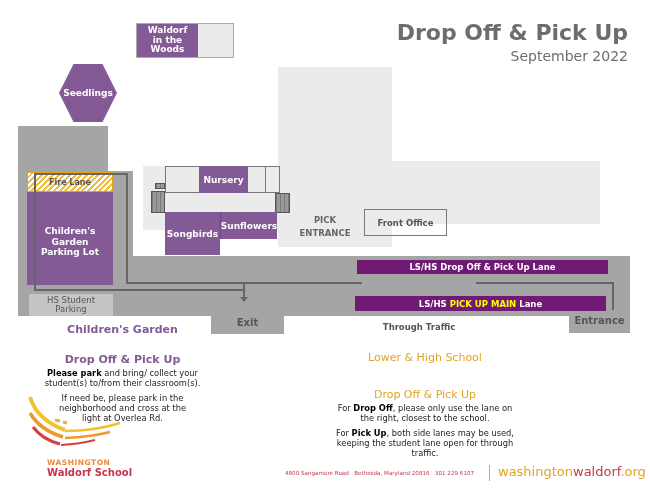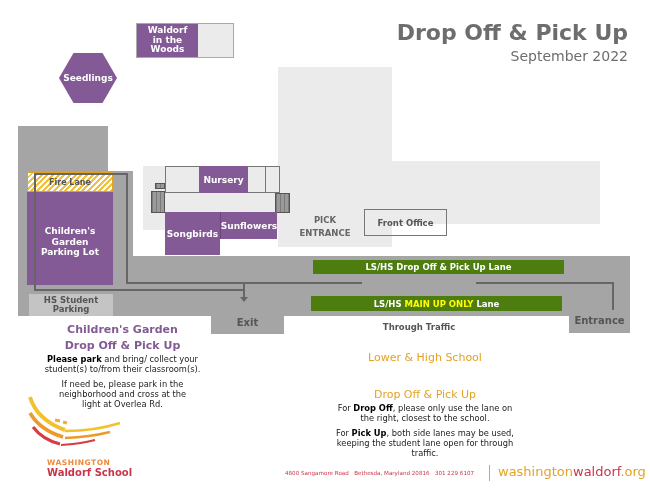--- a/index.html
+++ b/index.html
@@ -3,42 +3,42 @@
 <meta charset="utf-8">
 <style>
   html, body { margin:0; padding:0; }
   body { width:650px; height:502px; position:relative; background:#ffffff; overflow:hidden;
          font-family:"DejaVu Sans", sans-serif; }
   .abs { position:absolute; box-sizing:border-box; }
   .purple { background:#835a95; color:#fff; font-weight:bold; }
   .light { background:#ebebeb; }
   .road { background:#a5a5a5; }
   .center { display:flex; align-items:center; justify-content:center; text-align:center; }
-  .lane { background:#4d7c0f; color:#fff; font-weight:bold; font-size:8.5px; }
+  .lane { background:#701a75; color:#fff; font-weight:bold; font-size:8.5px;margin-left:44px; }
   .hatch { background: repeating-linear-gradient(-45deg, #f0c040 0 2px, #ffffff 2px 4px); }
   .stairs { background: repeating-linear-gradient(90deg, #7a7a7a 0 1px, #9a9a9a 1px 4px); border:1px solid #555; }
   .line { position:absolute; background:#666; }
   #title { right:22px; top:20px; font-size:22px; font-weight:bold; color:#6d6d6d; text-align:right; }
   #subtitle { right:22px; top:48px; font-size:14px; color:#6d6d6d; text-align:right; }
   .hdr-purple { color:#835a95; font-weight:bold; font-size:11px; }
   .hdr-gold { color:#e3a322; font-weight:normal; font-size:11px;margin-top:24px; }
   .body-txt { font-size:8.3px; color:#222; text-align:center; line-height:1.2; }
   .body-txt b { color:#000; }
 </style>
 </head>
 <body>
 
 <div class="abs" id="title">Drop Off &amp; Pick Up</div>
 <div class="abs" id="subtitle">September 2022</div>
 
 <div class="abs" style="left:136px;top:23px;width:98px;height:35px;border:1px solid #aaa;background:#ebebeb;">
   <div class="abs purple center" style="left:0;top:0;width:61px;height:33px;font-size:9px;line-height:1.1;padding:0 6px;">Waldorf in the Woods</div>
 </div>
 
-<div class="abs purple center" style="left:59px;top:53px;width:58px;height:50px;font-size:9px;clip-path:polygon(25% 0,75% 0,100% 50%,75% 100%,25% 100%,0 50%);">Seedlings</div>
+<div class="abs purple center" style="left:59px;top:64px;width:58px;height:58px;font-size:9px;clip-path:polygon(25% 0,75% 0,100% 50%,75% 100%,25% 100%,0 50%);">Seedlings</div>
 
 <div class="abs road" style="left:18px;top:126px;width:90px;height:190px;"></div>
 <div class="abs road" style="left:108px;top:171px;width:25px;height:145px;"></div>
 <div class="abs road" style="left:130px;top:256px;width:500px;height:60px;"></div>
 <div class="abs road center" style="left:211px;top:310px;width:73px;height:24px;"></div>
 <div class="abs road center" style="left:569px;top:300px;width:61px;height:33px;"></div>
 
 <div class="abs light" style="left:143px;top:166px;width:140px;height:64px;"></div>
 <div class="abs light" style="left:278px;top:67px;width:114px;height:180px;"></div>
 <div class="abs light" style="left:392px;top:161px;width:208px;height:63px;"></div>
@@ -57,47 +57,47 @@
 <div class="abs center" style="left:285px;top:212px;width:80px;height:30px;flex-direction:column;font-size:8.5px;font-weight:bold;color:#666;line-height:1.5;">
   <span>PICK</span>
   <span>ENTRANCE</span>
 </div>
 <div class="abs center" style="left:364px;top:209px;width:83px;height:27px;border:1px solid #777;font-size:8.5px;font-weight:bold;color:#555;">Front Office</div>
 
 <div class="abs purple" style="left:27px;top:172px;width:86px;height:113px;"></div>
 <div class="abs hatch center" style="left:27px;top:172px;width:86px;height:20px;font-size:8px;font-weight:bold;color:#555;border:1px solid #e3a322;">Fire Lane</div>
 <div class="abs center" style="left:37px;top:222px;width:66px;height:40px;font-size:9px;font-weight:bold;color:#fff;line-height:1.15;">Children's Garden Parking Lot</div>
 
-<div class="abs center" style="left:29px;top:294px;width:84px;height:22px;background:#c4c4c4;flex-direction:column;font-size:8.5px;font-weight:bold;color:#555;line-height:1.1;">
+<div class="abs center" style="left:29px;top:294px;width:84px;height:22px;background:#c4c4c4;flex-direction:column;font-size:8.5px;font-weight:normal;color:#555;line-height:1.1;">
   <span>HS Student</span>
   <span>Parking</span>
 </div>
 
 <div class="line" style="left:34px;top:173px;width:2px;height:117px;"></div>
 <div class="line" style="left:34px;top:289px;width:210px;height:2px;"></div>
 <div class="line" style="left:34px;top:173px;width:93px;height:2px;"></div>
 <div class="line" style="left:126px;top:173px;width:2px;height:110px;"></div>
 <div class="line" style="left:126px;top:282px;width:236px;height:2px;"></div>
 <div class="line" style="left:243px;top:282px;width:2px;height:16px;"></div>
 <div class="abs" style="left:240px;top:297px;width:0;height:0;border-left:4px solid transparent;border-right:4px solid transparent;border-top:5px solid #666;"></div>
 <div class="line" style="left:476px;top:282px;width:137px;height:2px;"></div>
 <div class="line" style="left:612px;top:282px;width:2px;height:28px;"></div>
 
 <div class="abs lane center" style="left:313px;top:260px;width:251px;height:14px;">LS/HS Drop Off &amp; Pick Up Lane</div>
 <div class="abs center" style="left:362px;top:277px;width:114px;height:12px;font-size:8.5px;font-weight:bold;color:#555;margin-top:44px;">Through Traffic</div>
 <div class="abs lane center" style="left:311px;top:296px;width:251px;height:15px;">
   <span style="white-space:pre;">LS/HS </span>
-  <span style="color:#ffff00;">MAIN UP ONLY</span>
+  <span style="color:#ffff00;">PICK UP MAIN</span>
   <span style="white-space:pre;"> Lane</span>
 </div>
 <div class="abs center" style="left:211px;top:312px;width:73px;height:20px;font-size:10px;font-weight:bold;color:#555;">Exit</div>
 <div class="abs center" style="left:569px;top:311px;width:61px;height:18px;font-size:10px;font-weight:bold;color:#555;">Entrance</div>
 
 <div class="abs" style="left:30px;top:323px;width:185px;text-align:center;">
-  <div class="hdr-purple" style="margin-bottom:3px;">Children's Garden</div>
+  <div class="hdr-purple" style="margin-bottom:17px;">Children's Garden</div>
   <div class="hdr-purple" style="margin-bottom:3px;">Drop Off &amp; Pick Up</div>
   <div class="body-txt" style="margin-bottom:5px;"><b>Please park</b><span> and bring/ collect your student(s) to/from their classroom(s).</span></div>
   <div class="body-txt" style="padding:0 25px;">If need be, please park in the neighborhood and cross at the light at Overlea Rd.</div>
 </div>
 
 <div class="abs" style="left:325px;top:327px;width:200px;text-align:center;">
   <div class="hdr-gold" style="margin-bottom:3px;">Lower &amp; High School</div>
   <div class="hdr-gold" style="margin-bottom:3px;">Drop Off &amp; Pick Up</div>
   <div class="body-txt" style="margin-bottom:5px;padding:0 10px;"><span>For </span><b>Drop Off</b><span>, please only use the lane on the right, closest to the school.</span></div>
   <div class="body-txt"><span>For </span><b>Pick Up</b><span>, both side lanes may be used, keeping the student lane open for through traffic.</span></div>

